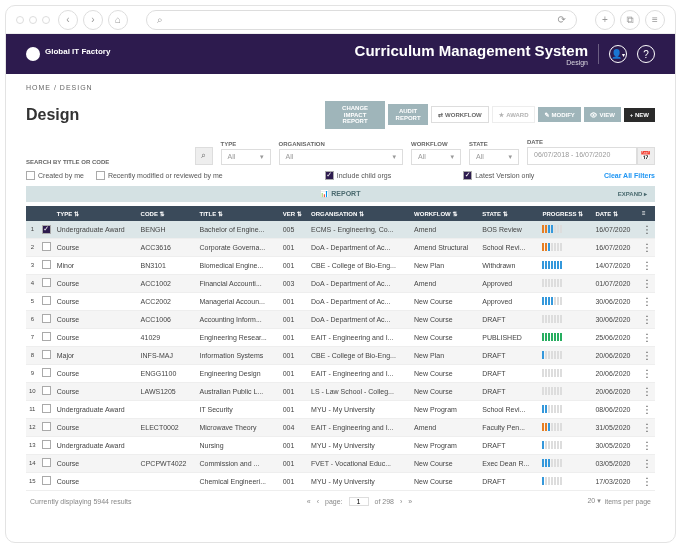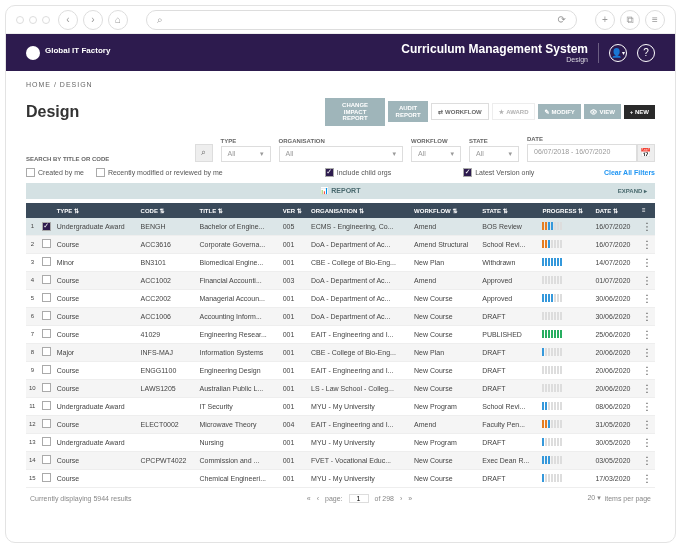--- a/index.html
+++ b/index.html
@@ -10,21 +10,21 @@
 .traffic span{width:8px;height:8px;border:1px solid #ddd;border-radius:50%}
 .nav-btns{display:flex;gap:5px}
 .nav-btn{width:20px;height:20px;border:1px solid #ddd;border-radius:50%;display:flex;align-items:center;justify-content:center;font-size:10px;color:#999}
 .url-bar{flex:1;height:20px;border:1px solid #ddd;border-radius:10px;margin:0 10px;display:flex;align-items:center;padding:0 10px;font-size:10px;color:#999}
 .url-bar .search-ic{margin-right:auto}
 .content{overflow-y:auto;height:510px}
 .header{background:#2d1b4e;color:#fff;display:flex;align-items:center;padding:8px 20px;font-size:8px}
 .logo{display:flex;gap:5px;font-weight:bold}
 .logo-ic{width:14px;height:14px;background:#fff;border-radius:50%;display:inline-block}
 .header-right{margin-left:auto;text-align:right;display:flex;align-items:center;gap:10px}
-.header-title{font-size:12px;font-weight:bold}
+.header-title{font-size:15px;font-weight:bold}
 .header-sub{font-size:7px;opacity:0.8}
 .user-ic{width:18px;height:18px;border:1px solid #fff;border-radius:50%;display:flex;align-items:center;justify-content:center;font-size:9px}
 .help-ic{width:18px;height:18px;border:1px solid #fff;border-radius:50%;display:flex;align-items:center;justify-content:center;font-size:10px}
 .main{padding:10px 20px}
 .breadcrumb{font-size:7px;color:#666;letter-spacing:1px;margin-bottom:10px}
 .page-head{display:flex;align-items:center;margin-bottom:10px}
 .page-title{font-size:16px;font-weight:bold;color:#333}
 .actions{margin-left:auto;display:flex;gap:3px;align-items:center}
 .btn{font-size:6px;padding:4px 6px;border:none;cursor:pointer;display:flex;align-items:center;gap:2px;text-transform:uppercase;font-weight:bold}
 .btn-gray{background:#9fb5ba;color:#fff}

